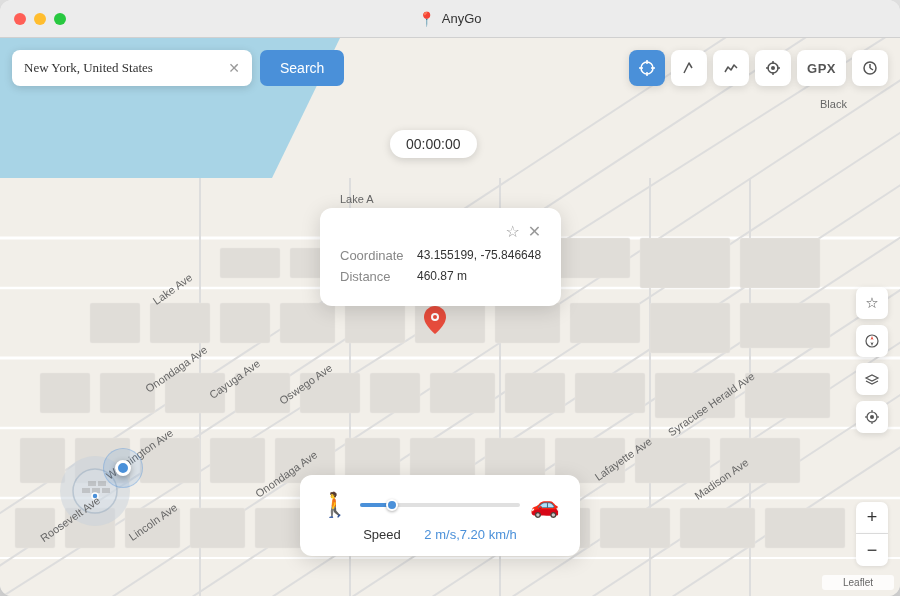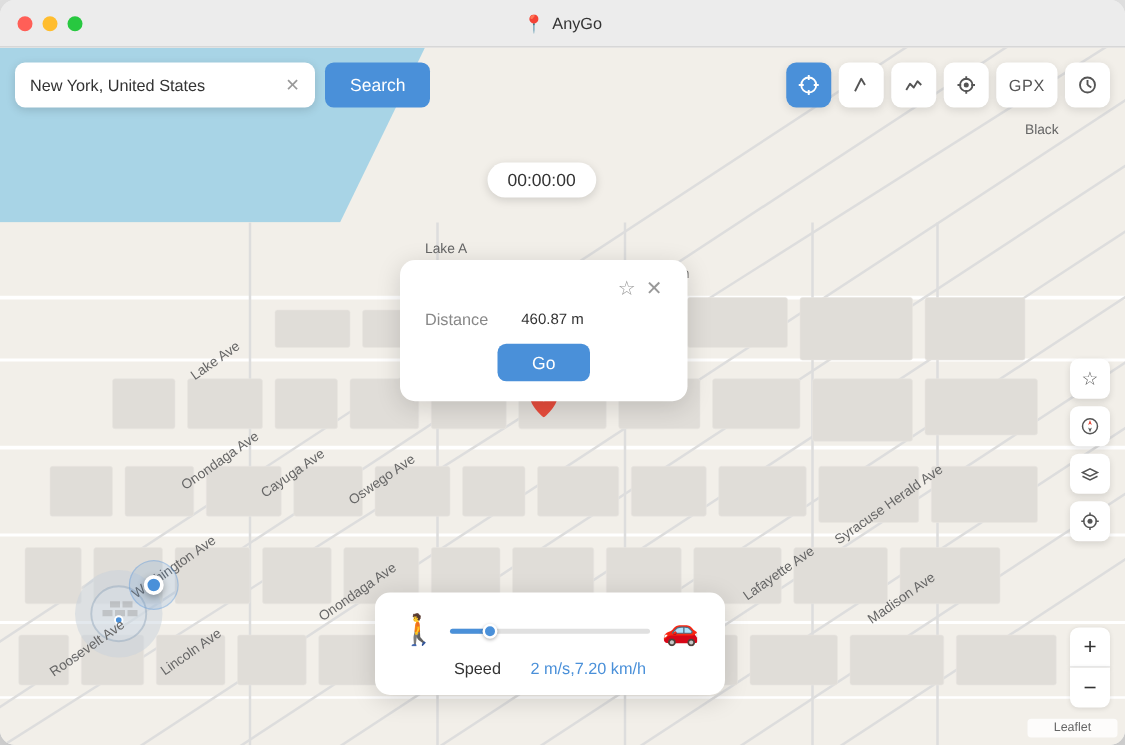--- a/index.html
+++ b/index.html
@@ -109,20 +109,21 @@
       flex: 0 0 auto;
       width: 240px;
     }
     .search-input {
       border: none;
       outline: none;
       font-size: 13px;
       color: #333;
       flex: 1;
       background: transparent;
+      font-family: Liberation Serif, serif;
     }
     .search-clear {
       color: #999;
       font-size: 14px;
       cursor: pointer;
       margin-right: 4px;
     }
     .search-btn {
       background: #4a90d9;
       color: white;
@@ -155,21 +156,21 @@
       color: #555;
     }
     .tool-btn.active {
       background: #4a90d9;
       color: white;
     }
     .tool-btn-gpx {
       width: auto;
       padding: 0 10px;
       font-size: 13px;
-      font-weight: 400;
+      font-weight: 700;
       letter-spacing: 0.5px;
     }
     
     .timer-bubble {
       position: absolute;
       top: 60px;
       left: 50%;
       transform: translateX(-60px);
       background: white;
       border-radius: 20px;
@@ -591,24 +592,27 @@
     </div>
 
     <div class="timer-bubble">00:00:00</div>
 
     <div class="coord-popup">
       <div class="popup-header">
         <button class="popup-icon-btn">☆</button>
         <button class="popup-icon-btn">✕</button>
       </div>
       <div class="popup-row">
+        <span class="popup-label">Coordinate</span>
+        <span class="popup-value">43.155199, -75.846648</span>
+      </div>
+      <div class="popup-row">
         <span class="popup-label">Distance</span>
         <span class="popup-value">460.87 m</span>
       </div>
-      <button class="popup-go-btn">Go</button>
     </div>
 
     <div class="map-pin">
       <svg width="22" height="28" viewBox="0 0 22 28" fill="none" xmlns="http://www.w3.org/2000/svg">
         <path d="M11 0C4.925 0 0 4.925 0 11C0 19.25 11 28 11 28C11 28 22 19.25 22 11C22 4.925 17.075 0 11 0Z" fill="#e74c3c"></path>
         <circle cx="11" cy="11" r="4" fill="white"></circle>
         <circle cx="11" cy="11" r="2" fill="#e74c3c"></circle>
       </svg>
     </div>
 

